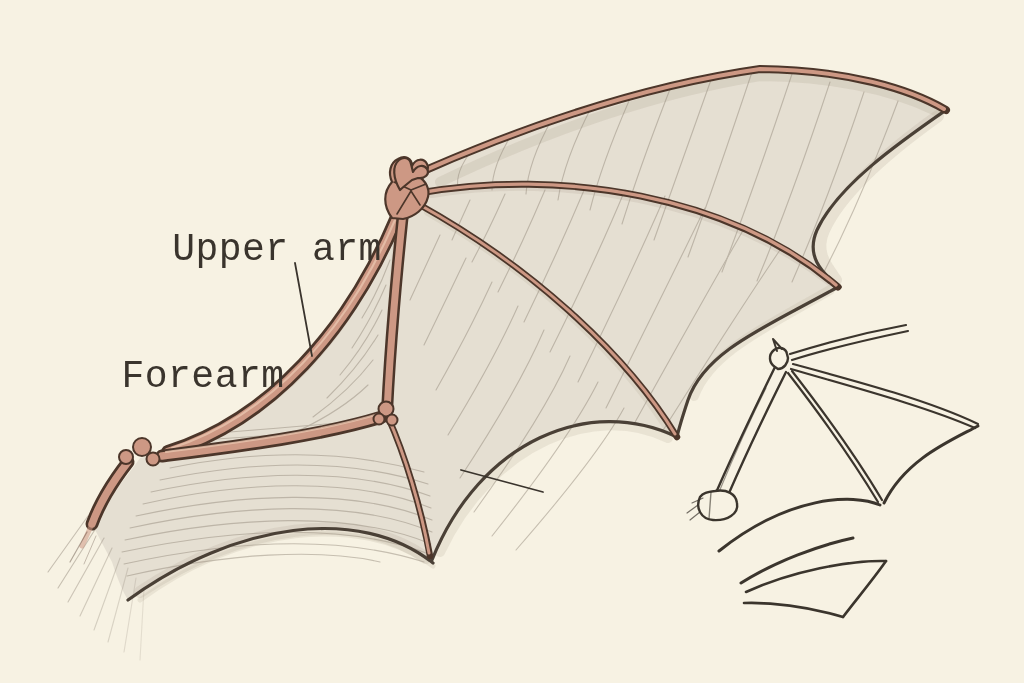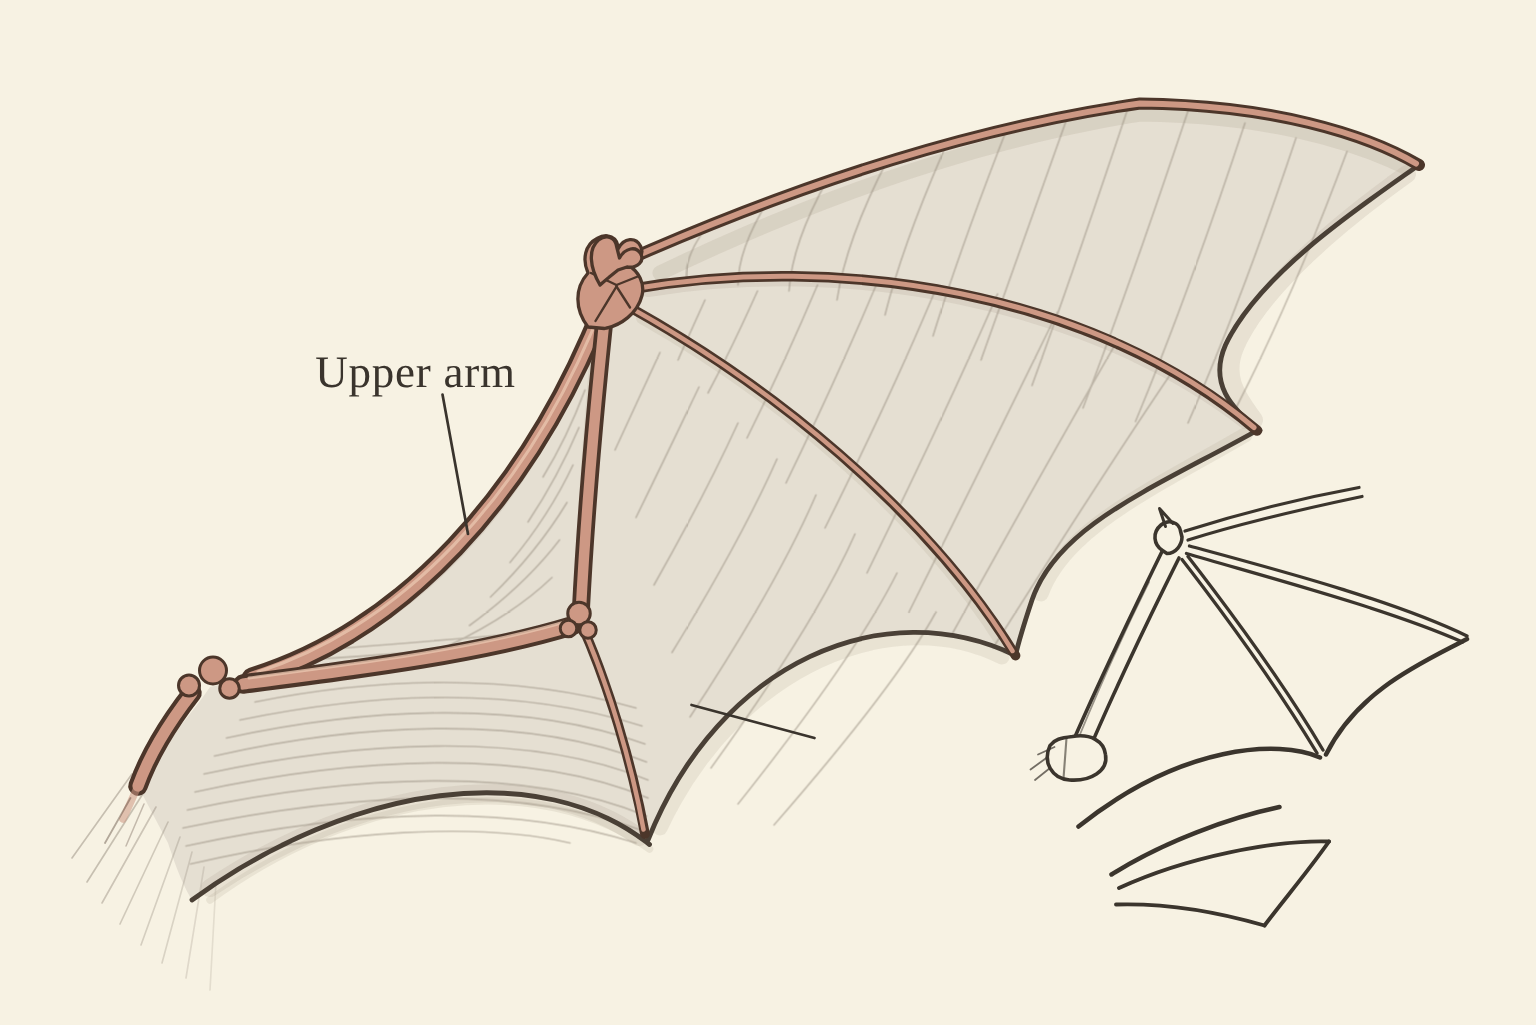--- a/index.html
+++ b/index.html
@@ -18,21 +18,21 @@
   .bone-fill{stroke:var(--bone_fill,#cd9884);fill:none;stroke-linecap:round;}
   .bone-hl{stroke:var(--bone_highlight,#e9c4ae);fill:none;stroke-linecap:round;}
   .knob{fill:var(--bone_fill,#cd9884);stroke:var(--bone_outline,#4c362a);stroke-width:2;}
   .blob{fill:var(--bone_fill,#cd9884);stroke:var(--bone_outline,#4c362a);stroke-width:2.2;stroke-linejoin:round;}
   .carpal{stroke:var(--bone_outline,#4c362a);fill:none;stroke-width:1.6;stroke-linecap:round;}
   .sketch{stroke:var(--sketch_line,#3b352d);fill:none;stroke-linecap:round;stroke-linejoin:round;}
   .sketch-bone{fill:var(--background,#f7f2e3);stroke:var(--sketch_line,#3b352d);stroke-width:2.4;stroke-linejoin:round;}
   .leader{stroke:var(--leader_line,#3a342d);stroke-width:1.8;stroke-linecap:round;}
   .label{
     position:absolute;transform:translate(-50%,-50%);
-    font-size:30px;color:var(--text,#3a342d);white-space:nowrap;letter-spacing:.5px;
+    font-size:38px;color:var(--text,#3a342d);white-space:nowrap;letter-spacing:.5px;font-family:Liberation Mono, monospace;
   }
 </style>
 </head>
 <body>
 
 <div class="stage">
   <svg width="1024" height="683" viewBox="0 0 1024 683">
 
     <g>
       <path class="membrane" d="M412,178 C520,128 640,86 760,69 C848,70 910,89 946,110 C900,142 838,185 817,230 C806,255 820,272 840,287 C730,195 560,168 419,193 Z"></path>
@@ -224,13 +224,14 @@
 
     <g>
       <path class="sketch" stroke-width="3" d="M741,583 C776,561 820,545 853,538"></path>
       <path class="sketch" stroke-width="2.6" d="M746,592 C792,571 850,560 886,561"></path>
       <path class="sketch" stroke-width="2.6" d="M886,561 C872,581 855,601 843,617"></path>
       <path class="sketch" stroke-width="2.6" d="M744,603 C778,602 812,608 843,617"></path>
     </g>
   </svg>
 
   <div class="label" style="left:277px;top:249px;">Upper arm</div>
+  <div class="label" style="left:203px;top:376px;">Forearm</div>
 </div>
 
 </body></html>

